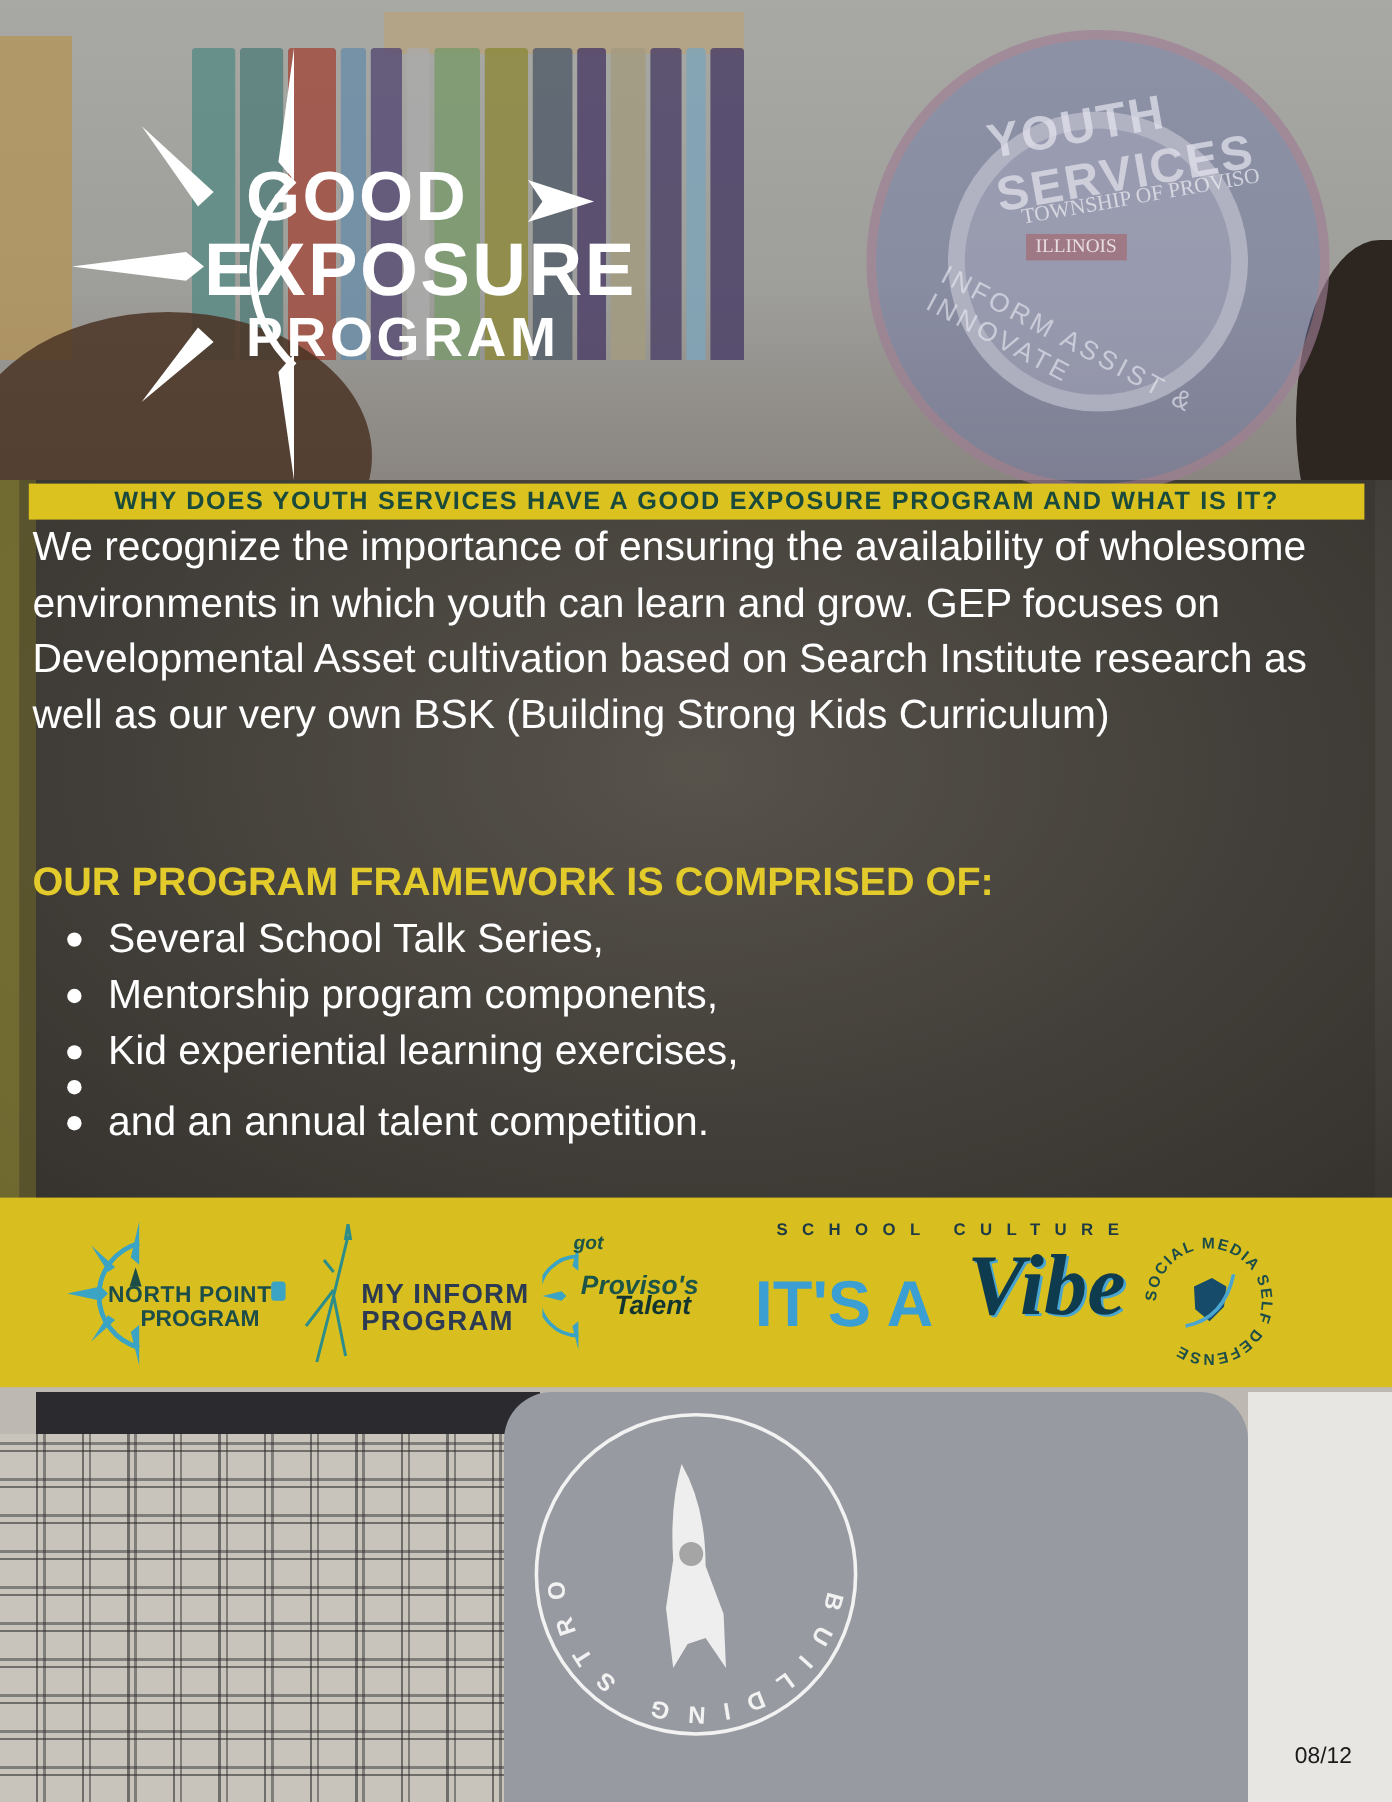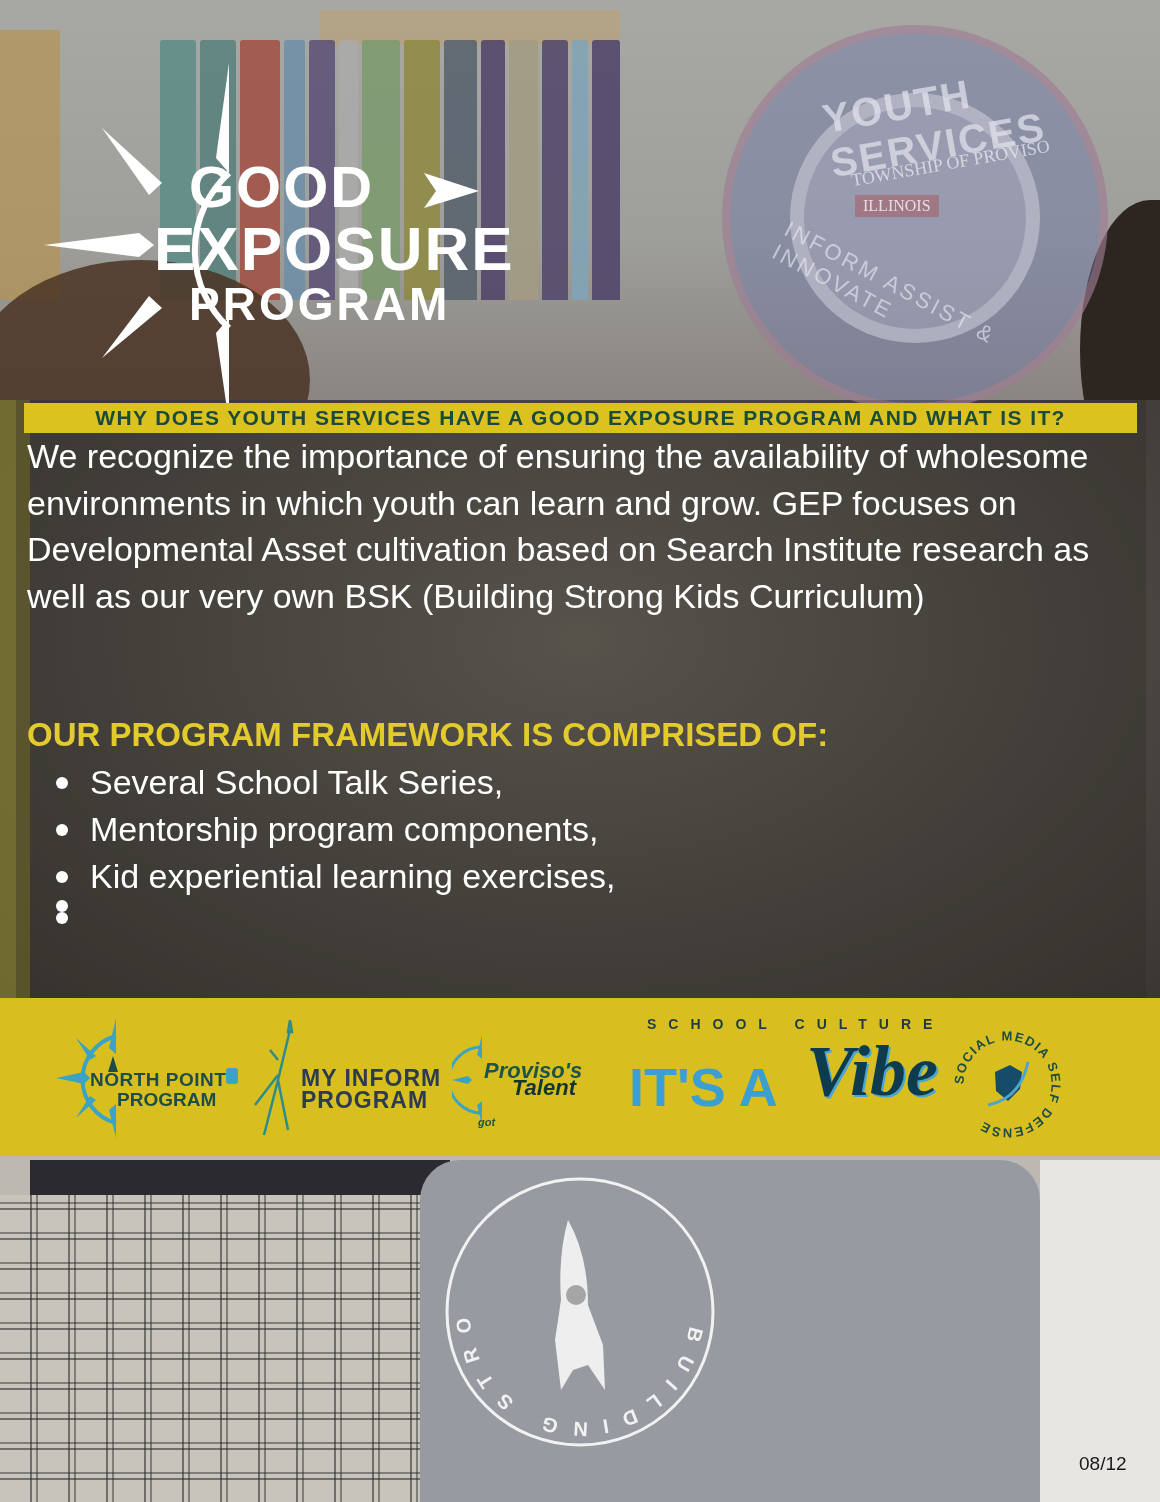--- a/index.html
+++ b/index.html
@@ -18,21 +18,21 @@
   .plaid{position:absolute;left:0;top:1195px;width:430px;height:307px;
     background-color:#c8c4bc;
     background-image:repeating-linear-gradient(0deg,transparent 0 22px,rgba(40,40,40,.55) 22px 24px,transparent 24px 28px,rgba(40,40,40,.45) 28px 30px),
     repeating-linear-gradient(90deg,transparent 0 30px,rgba(40,40,40,.55) 30px 32px,transparent 32px 36px,rgba(40,40,40,.45) 36px 38px);}
   .dark-collar{position:absolute;left:30px;top:1160px;width:420px;height:55px;background:#2b2a2e;}
   .shirt{position:absolute;left:420px;top:1160px;width:620px;height:342px;background:#979aa0;border-radius:40px 40px 0 0;}
   .right-white{position:absolute;left:1040px;top:1160px;width:120px;height:342px;background:#e8e6e2;}
   .overlay-text{position:absolute;left:16px;top:400px;width:1130px;height:598px;background:rgba(45,42,38,.35);}
 
   
-  .logo{position:absolute;left:44px;top:40px;width:520px;height:343px;margin-top:23px;}
+  .logo{position:absolute;left:60px;top:40px;width:520px;height:343px;}
   .logo svg{position:absolute;left:0;top:0;}
   .logo-good{position:absolute;left:205px;top:125px;font-size:58px;font-weight:bold;color:#fff;letter-spacing:2px;line-height:1;}
   .logo-exposure{position:absolute;left:170px;top:190px;font-size:62px;font-weight:bold;color:#fff;letter-spacing:2px;line-height:1;}
   .logo-program{position:absolute;left:205px;top:254px;font-size:46px;font-weight:bold;color:#fff;letter-spacing:3px;line-height:1;}
 
   
   .seal{position:absolute;left:722px;top:25px;width:370px;height:370px;border-radius:50%;background:rgba(110,120,170,.45);border:8px solid rgba(200,130,130,.35);}
   .seal-inner{position:absolute;left:60px;top:60px;width:250px;height:250px;border-radius:50%;background:rgba(180,180,200,.35);border:14px solid rgba(220,220,230,.35);box-sizing:border-box;}
   .seal-text-top{position:absolute;left:95px;top:40px;font-size:40px;font-weight:bold;color:rgba(230,230,240,.7);transform:rotate(-10deg);letter-spacing:2px;}
   .seal-text-mid{position:absolute;left:120px;top:120px;font-size:18px;font-family:"Liberation Serif",serif;color:rgba(240,240,245,.7);transform:rotate(-10deg);}
@@ -53,21 +53,21 @@
   
   .band{position:absolute;left:0;top:998px;width:1160px;height:158px;background:#d8bf1f;}
   .np{position:absolute;left:56px;top:1018px;width:190px;height:120px;}
   .np-t1{position:absolute;left:90px;top:1069px;font-size:19px;font-weight:bold;color:#1d4d48;letter-spacing:.5px;}
   .np-t2{position:absolute;left:117px;top:1089px;font-size:19px;font-weight:bold;color:#1d4d48;}
   .mm-fig{position:absolute;left:250px;top:1020px;width:60px;height:120px;}
   .mm-t1{position:absolute;left:301px;top:1065px;font-size:23px;font-weight:bold;color:#2c3b52;letter-spacing:1px;}
   .mm-t2{position:absolute;left:301px;top:1087px;font-size:23px;font-weight:bold;color:#2c3b52;letter-spacing:1px;}
   .pt-comp{position:absolute;left:452px;top:1035px;width:40px;height:90px;}
   .pt-t1{position:absolute;left:484px;top:1058px;font-size:22px;font-weight:bold;font-style:italic;color:#1d5448;}
-  .pt-t2{position:absolute;left:478px;top:1116px;font-size:11px;font-weight:bold;font-style:italic;color:#1d5448;}
+  .pt-t2{position:absolute;left:478px;top:1028px;font-size:16px;font-weight:bold;font-style:italic;color:#1d5448;}
   .pt-t3{position:absolute;left:512px;top:1075px;font-size:22px;font-weight:bold;font-style:italic;color:#13352f;}
   .sc-t{position:absolute;left:627px;top:1016px;font-size:14px;font-weight:bold;color:#1e3b45;letter-spacing:12px;white-space:nowrap;margin-left:20px;}
   .vibe-a{position:absolute;left:629px;top:1056px;font-size:54px;font-weight:bold;color:#3b9fd4;white-space:nowrap;}
   .vibe-b{position:absolute;left:806px;top:1030px;font-size:72px;font-weight:bold;font-style:italic;font-family:"Liberation Serif",serif;color:#0f3b4f;text-shadow:2px 2px 0 #4aa6d0;text-align:right;}
   .smsd{position:absolute;left:950px;top:1027px;width:115px;height:115px;}
 
   
   .bsk{position:absolute;left:443px;top:1175px;width:275px;height:275px;}
 
   .page-num{position:absolute;left:1079px;top:1453px;font-size:19px;color:#1a1a1a;}
@@ -148,20 +148,21 @@
     </li>
   <li>
       <span class="bullet"></span>
       <span>Kid experiential learning exercises,</span>
     </li>
   <li>
       <span class="bullet"></span>
     </li>
   <li>
       <span class="bullet"></span>
+      <span>and an annual talent competition.</span>
     </li>
 </ul>
 
 <div class="band"></div>
 
 <svg class="np" viewBox="0 0 190 120">
   <path d="M60 18 A45 45 0 0 0 60 105" fill="none" stroke="#3ba3c4" stroke-width="4"></path>
   <path d="M60 0 L53 30 L60 36 Z" fill="#3ba3c4"></path>
   <path d="M60 120 L53 92 L60 86 Z" fill="#3ba3c4"></path>
   <path d="M0 60 L28 54 L34 60 L28 66 Z" fill="#3ba3c4"></path>

